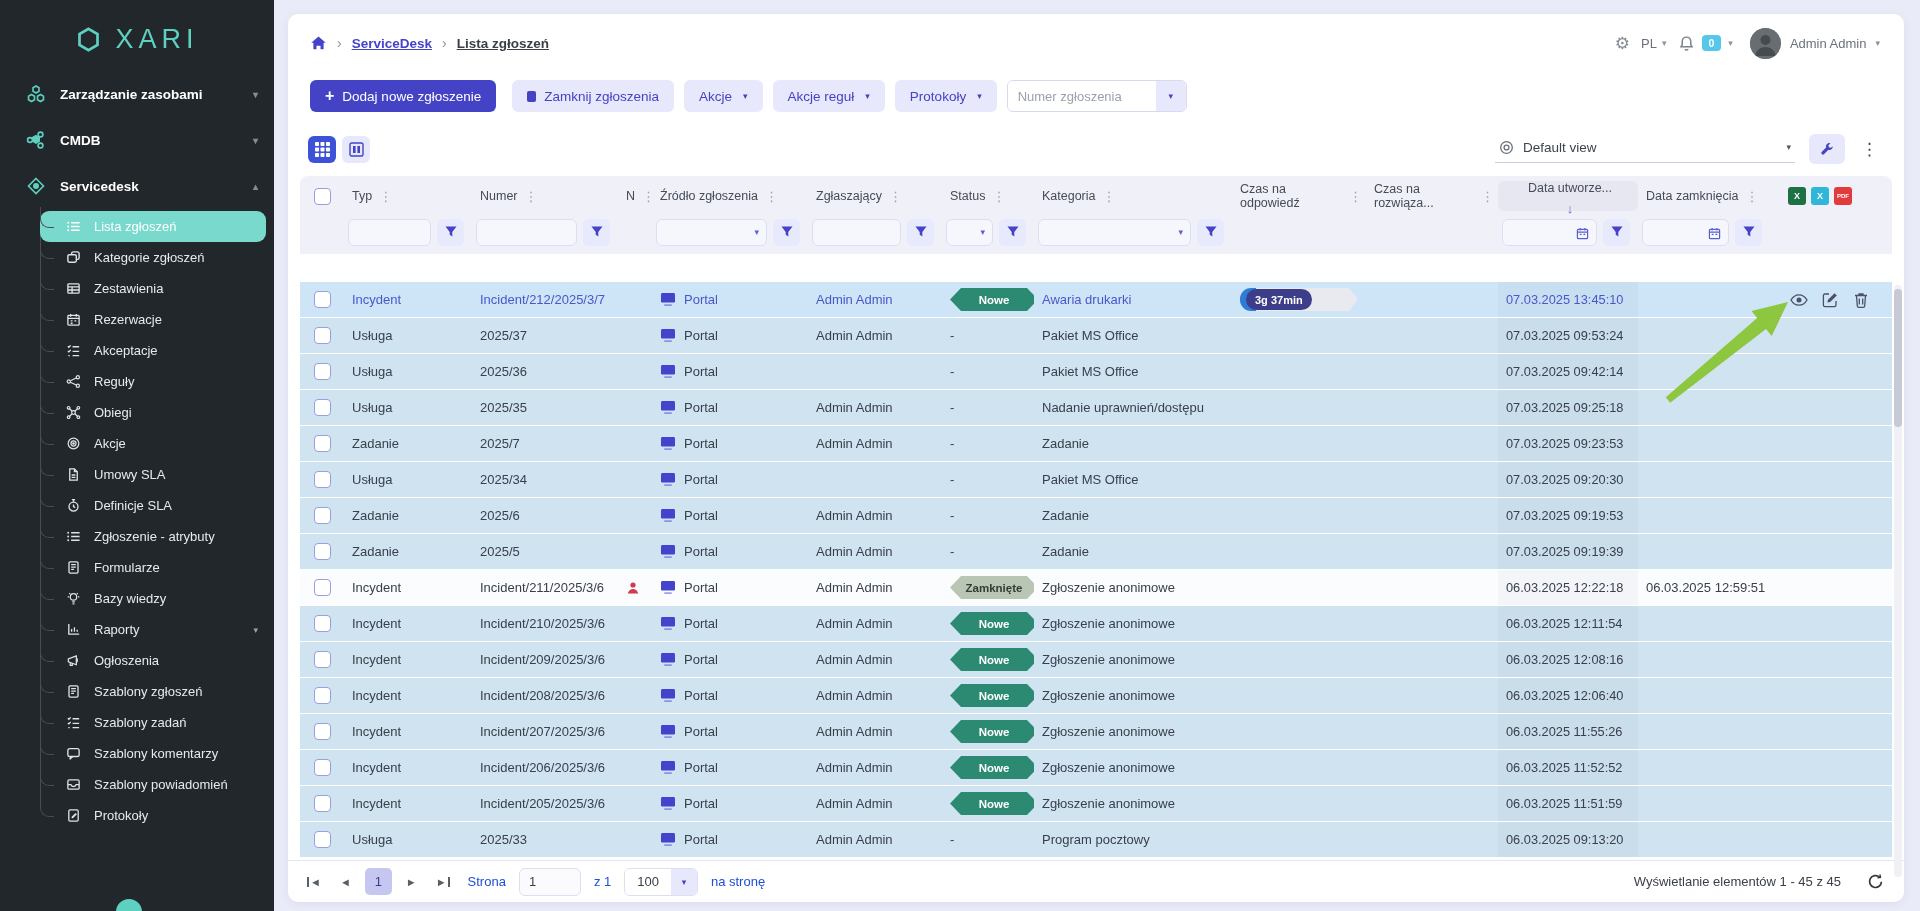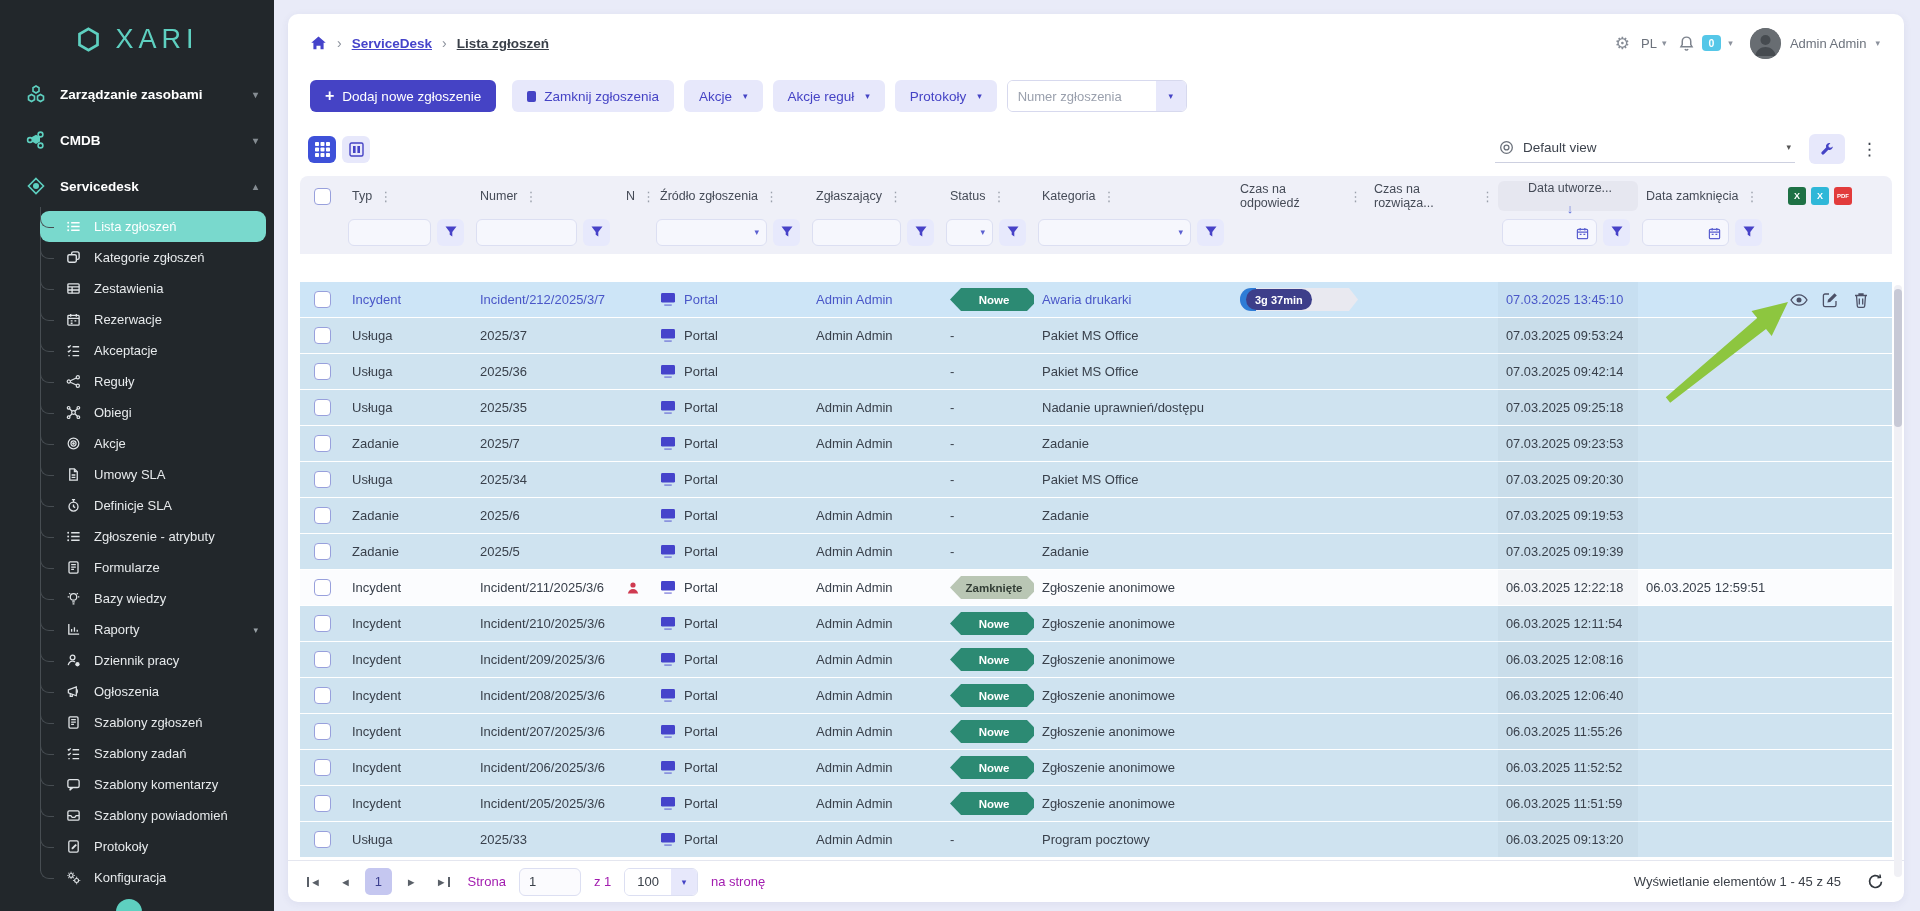--- a/index.html
+++ b/index.html
@@ -111,21 +111,21 @@
   .actgrp { display:flex; gap:13px; padding-left:12px; }
   .act { width:18px; height:18px; color:#4c5066; cursor:pointer; }
   .act svg { width:100%; height:100%; }
 
   
   .footer { flex:0 0 42px; border-top:1px solid #e4e6ef; display:flex; align-items:center; justify-content:space-between; padding:0 20px 0 14px; }
   .pag { display:flex; align-items:center; gap:9px; }
   .pnav { color:#5a6068; font-size:11px; cursor:pointer; padding:2px 5px; display:flex; align-items:center; gap:1px; }
   .pnav .bar { display:inline-block; width:2px; height:10px; background:#5a6068; }
   .pgcur { width:27px; height:27px; background:#c5c7f0; color:#3c3f8f; border-radius:5px; display:flex; align-items:center; justify-content:center; font-size:13px; cursor:pointer; }
-  .pglabel { font-size:13px; color:#a21caf; margin:0 4px; }
+  .pglabel { font-size:13px; color:#1d4ed8; margin:0 4px; }
   .pginput { width:62px; height:28px; border:1px solid #dcdff2; background:#fbfbfe; border-radius:6px; font-family:inherit; font-size:13px; padding:0 9px; color:#3a4049; outline:none; }
   .pgsel { display:flex; height:28px; border:1px solid #dcdff2; border-radius:6px; overflow:hidden; cursor:pointer; }
   .pgsel .val { display:flex; align-items:center; padding:0 12px; font-size:13px; color:#3a4049; background:#fff; }
   .pgsel .ddbox2 { width:26px; background:#e7e8fb; color:#4543c5; display:flex; align-items:center; justify-content:center; font-size:9px; }
   .pagright { display:flex; align-items:center; gap:26px; font-size:13px; color:#3b4048; }
   .refresh { width:17px; height:17px; color:#32373e; cursor:pointer; }
 
   
   .arrow-overlay { position:absolute; left:0; top:0; width:1920px; height:911px; pointer-events:none; }
   .vscroll { position:absolute; left:1894px; top:285px; width:8px; height:592px; background:#f0f0f5; border-radius:4px; }
@@ -312,30 +312,20 @@
               <svg viewBox="0 0 16 16" fill="none" stroke="currentColor" stroke-width="1.4">
                 <path d="M3 2v11h11"></path>
                 <path d="M6 10.5V7.5M9 10.5v-5M12 10.5v-2.3"></path>
               </svg>
             </span>
             <span class="sublabel">Raporty</span>
             <span class="subchev">▾</span>
           </div>
           <div class="subitem">
             <span class="ic ">
-              <svg viewBox="0 0 16 16" fill="none" stroke="currentColor" stroke-width="1.4">
-                <circle cx="7" cy="4.8" r="2.5"></circle>
-                <path d="M2.4 13c.6-2.8 2.4-4.3 4.6-4.3 1 0 1.9.3 2.6.9"></path>
-                <circle cx="12.2" cy="12" r="2.3" fill="currentColor" stroke="none"></circle>
-              </svg>
-            </span>
-            <span class="sublabel">Dziennik pracy</span>
-          </div>
-          <div class="subitem">
-            <span class="ic ">
               <svg viewBox="0 0 16 16" fill="none" stroke="currentColor" stroke-width="1.3">
                 <path d="M2.5 6.2L11 3v9.5L2.5 9.4z"></path>
                 <path d="M11 5.5c1.6.5 1.6 4 0 4.5M4.5 9.8v3.4h2.2v-2.6"></path>
               </svg>
             </span>
             <span class="sublabel">Ogłoszenia</span>
           </div>
           <div class="subitem">
             <span class="ic ">
               <svg viewBox="0 0 16 16" fill="none" stroke="currentColor" stroke-width="1.4">
@@ -372,31 +362,20 @@
             <span class="sublabel">Szablony powiadomień</span>
           </div>
           <div class="subitem">
             <span class="ic ">
               <svg viewBox="0 0 16 16" fill="none" stroke="currentColor" stroke-width="1.4">
                 <rect x="3" y="2" width="10" height="12" rx="1.4"></rect>
                 <path d="M6 9.4l4.2-4.2 1.4 1.4-4.2 4.2H6z" fill="currentColor" stroke="none"></path>
               </svg>
             </span>
             <span class="sublabel">Protokoły</span>
-          </div>
-          <div class="subitem">
-            <span class="ic ">
-              <svg viewBox="0 0 16 16" fill="none" stroke="currentColor" stroke-width="1.2">
-                <circle cx="5.4" cy="5.8" r="2.1"></circle>
-                <path d="M5.4 2.9V1.9M5.4 9.7v-1M2.5 5.8h-1M9.3 5.8h-1M3.3 3.7l-.7-.7M8.2 8.6l-.7-.7M3.3 7.9l-.7.7M8.2 3l-.7.7"></path>
-                <circle cx="11.3" cy="11.2" r="2.1"></circle>
-                <path d="M11.3 8.3v-1M11.3 15.1v-1M8.4 11.2h-1M15.2 11.2h-1"></path>
-              </svg>
-            </span>
-            <span class="sublabel">Konfiguracja</span>
           </div>
         </div>
     </nav>
     <div class="sidebar-fab"></div>
   </aside>
 
   <main class="main">
     <section class="card">
 
       <div class="topbar">

